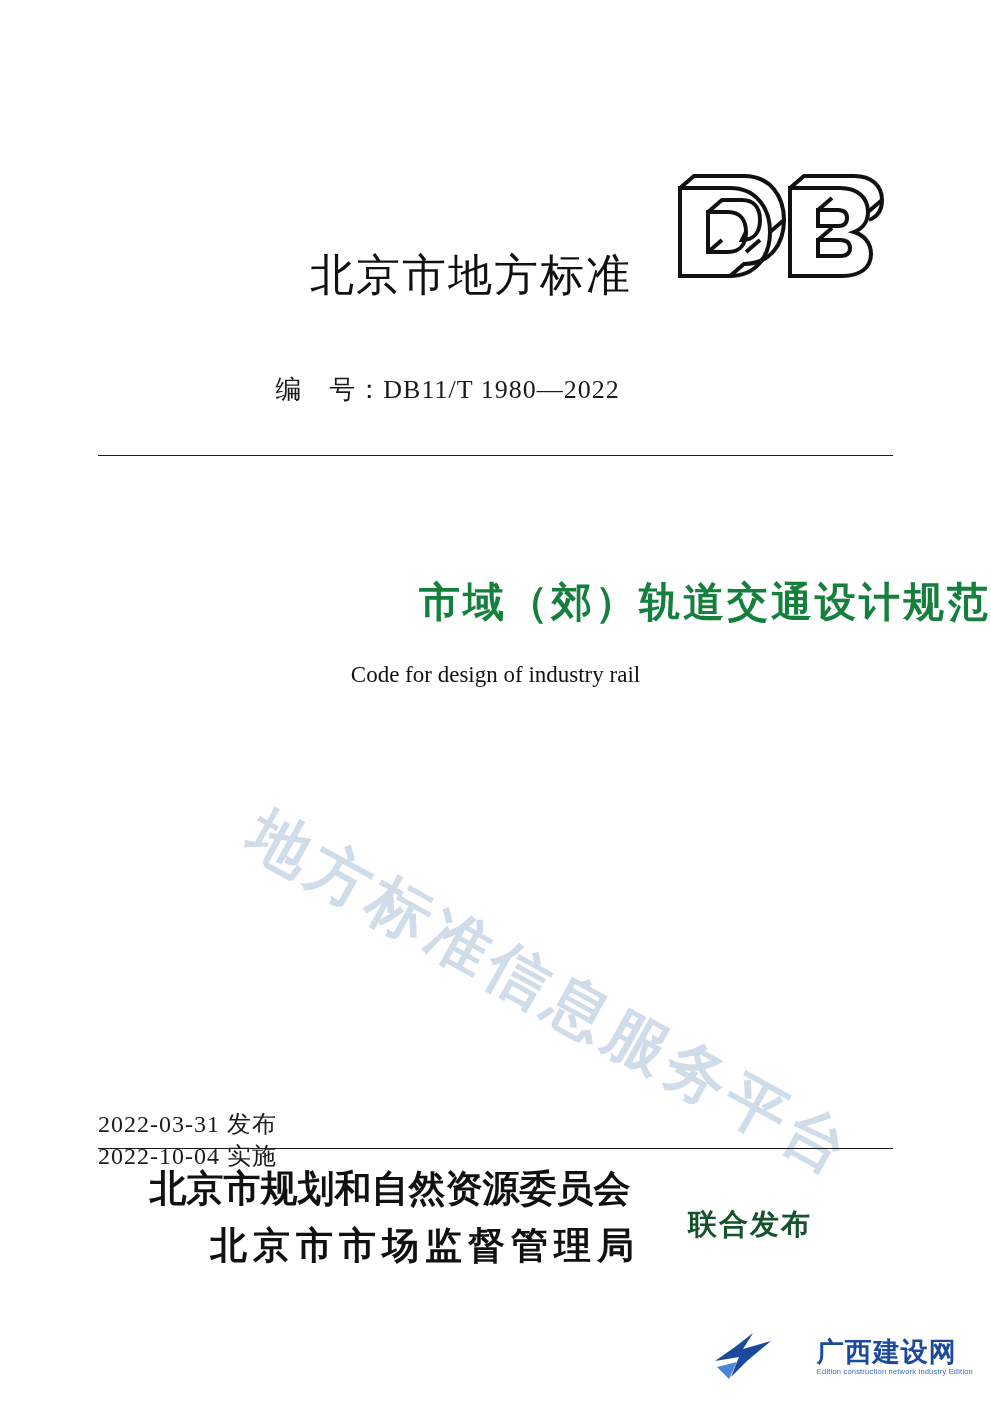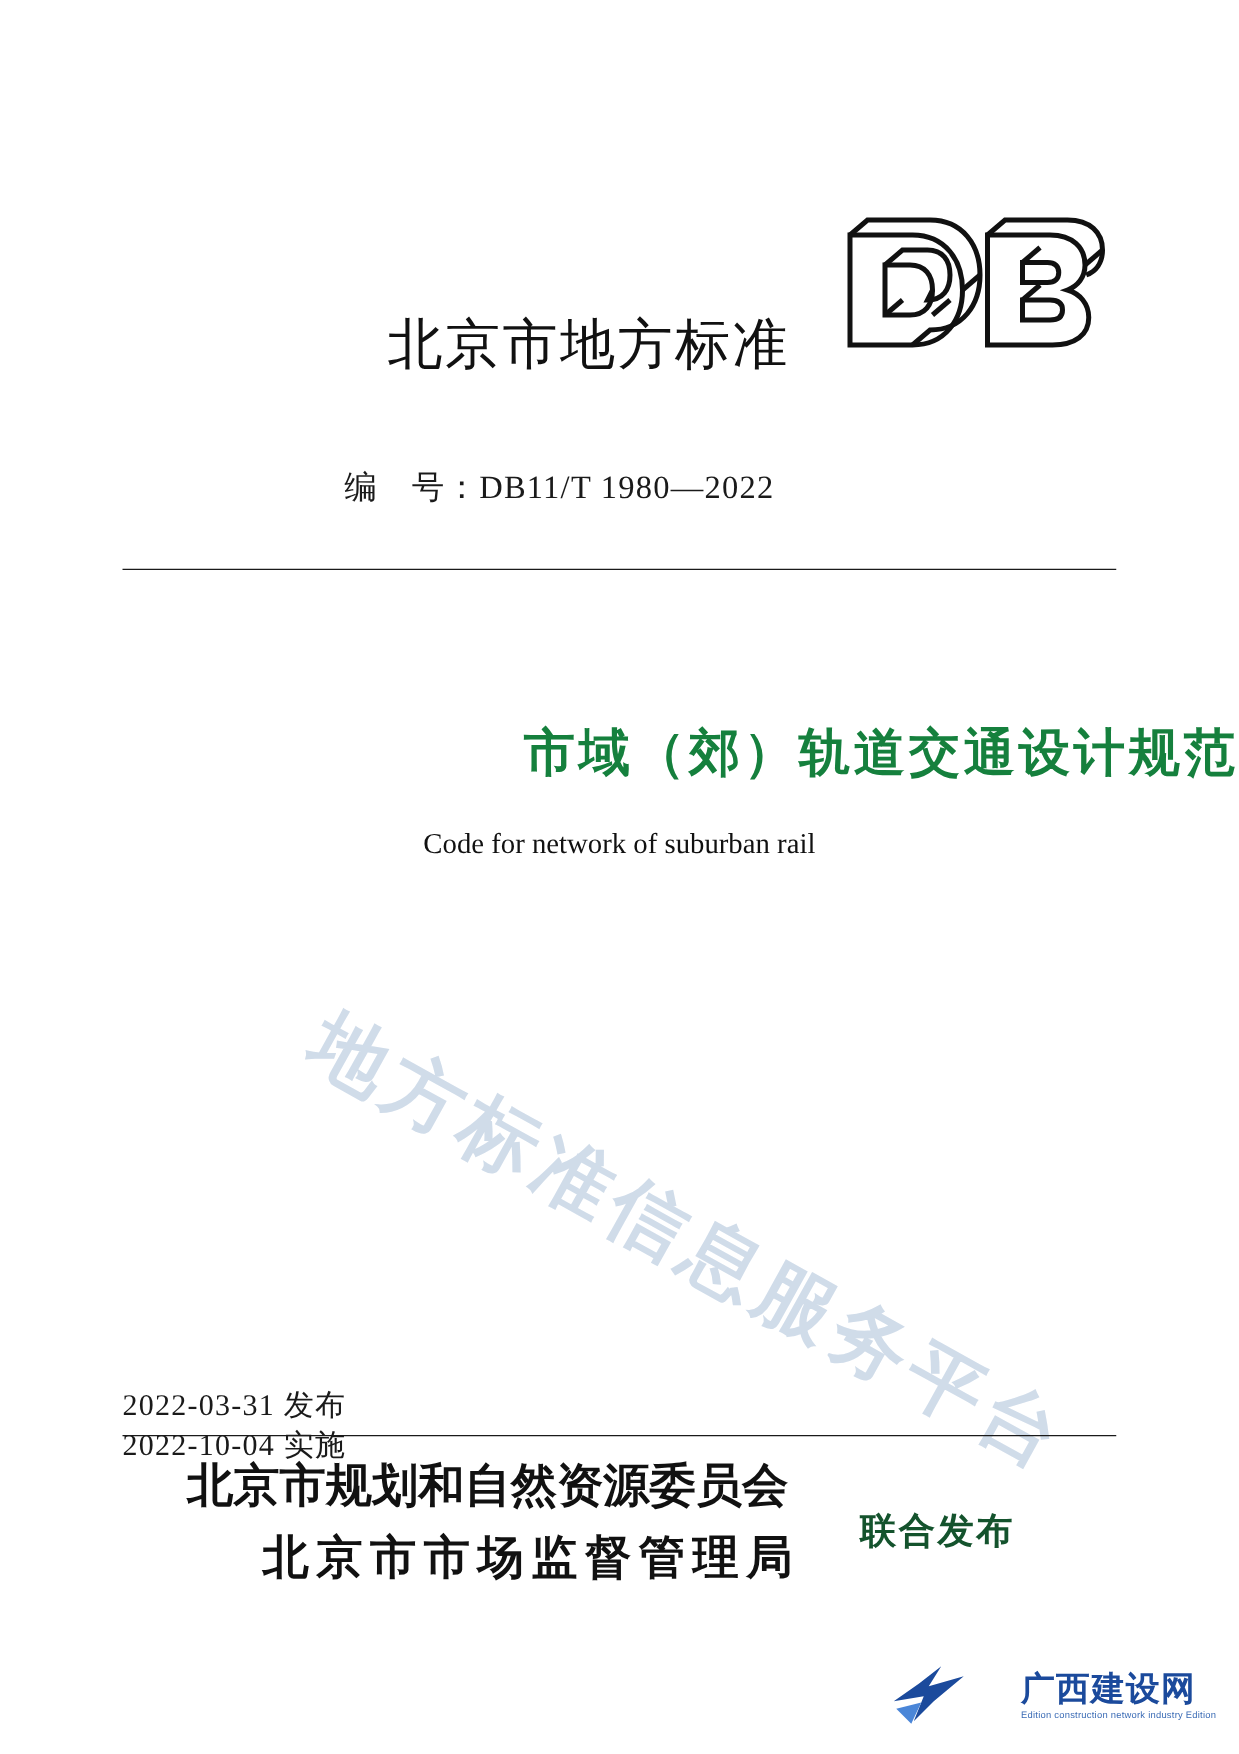--- a/index.html
+++ b/index.html
@@ -206,21 +206,21 @@
       </g>
     </svg>
   </div>
 </div>
 
 <div class="std-number">编　号：DB11/T 1980—2022</div>
 
 <div class="rule"></div>
 
 <div class="doc-title">市域（郊）轨道交通设计规范</div>
-<div class="doc-subtitle">Code for network of suburban rail</div>
+<div class="doc-subtitle">Code for design of industry rail</div>
 
 <div class="watermark">地方标准信息服务平台</div>
 
 <div class="dates">
   <span>2022-03-31 发布</span>
   <span>2022-10-04 实施</span>
 </div>
 <div class="rule-bottom"></div>
 
 <div class="issuers">

